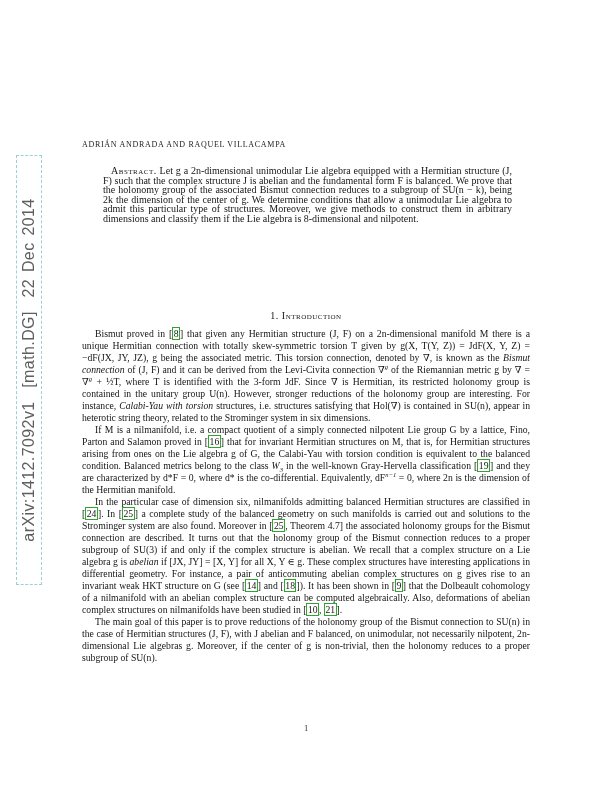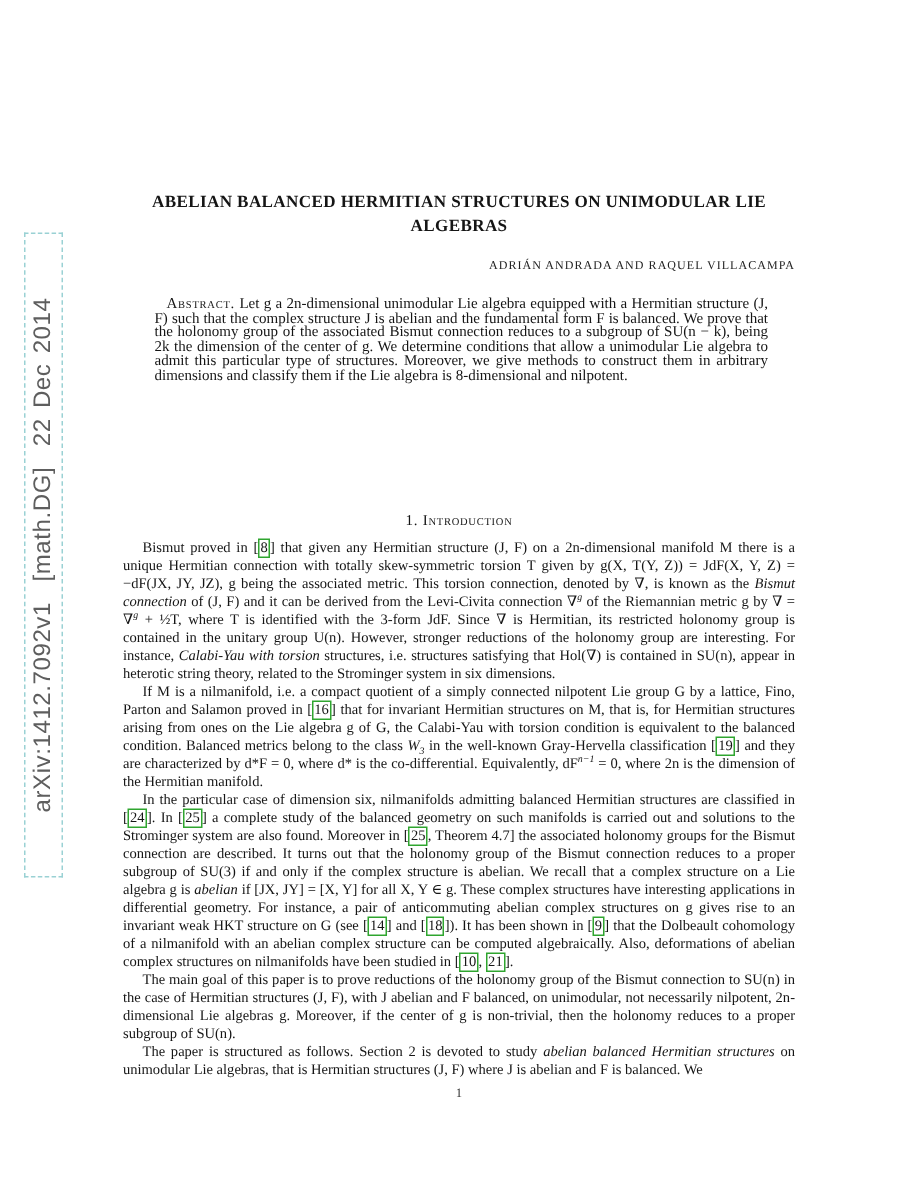--- a/index.html
+++ b/index.html
@@ -43,21 +43,21 @@
     margin: 0 8px;
     font-size: 11.4px;
     font-weight: bold;
     text-align: center;
     line-height: 16px;
     letter-spacing: 0.25px;
   }
   .authors {
     margin-top: 13px;
     font-size: 8px;
-    text-align: right;
+    text-align: left;
     letter-spacing: 0.7px;
     color: #222;
   }
   .abstract {
     margin: 17px 18px 0 21px;
     font-size: 10px;
     line-height: 9.6px;
     text-align: justify;
     text-indent: 8px;
   }
@@ -99,33 +99,31 @@
 </style>
 </head>
 <body>
 
 <div class="page">
 
   <div class="arxiv-stamp">arXiv:1412.7092v1  [math.DG]  22 Dec 2014</div>
 
   <div class="content">
 
-    <h1 class="title">ABELIAN BALANCED HERMITIAN STRUCTURES ON UNIMODULAR LIE ALGEBRAS</h1>
 
     <div class="authors">ADRIÁN ANDRADA AND RAQUEL VILLACAMPA</div>
 
     <div class="abstract"><span class="abstract-label">Abstract.</span><span> Let g a 2n-dimensional unimodular Lie algebra equipped with a Hermitian structure (J, F) such that the complex structure J is abelian and the fundamental form F is balanced. We prove that the holonomy group of the associated Bismut connection reduces to a subgroup of SU(n − k), being 2k the dimension of the center of g. We determine conditions that allow a unimodular Lie algebra to admit this particular type of structures. Moreover, we give methods to construct them in arbitrary dimensions and classify them if the Lie algebra is 8-dimensional and nilpotent.</span></div>
 
     <div class="section-heading">1. Introduction</div>
 
     <div class="body-text">
       <p><span>Bismut proved in [</span><span class="r-cite">8</span><span>] that given any Hermitian structure (J, F) on a 2n-dimensional manifold M there is a unique Hermitian connection with totally skew-symmetric torsion T given by g(X, T(Y, Z)) = JdF(X, Y, Z) = −dF(JX, JY, JZ), g being the associated metric. This torsion connection, denoted by ∇, is known as the </span><span class="r-i">Bismut connection</span><span> of (J, F) and it can be derived from the Levi-Civita connection ∇</span><span class="r-sup">g</span><span> of the Riemannian metric g by ∇ = ∇</span><span class="r-sup">g</span><span> + ½T, where T is identified with the 3-form JdF. Since ∇ is Hermitian, its restricted holonomy group is contained in the unitary group U(n). However, stronger reductions of the holonomy group are interesting. For instance, </span><span class="r-i">Calabi-Yau with torsion</span><span> structures, i.e. structures satisfying that Hol(∇) is contained in SU(n), appear in heterotic string theory, related to the Strominger system in six dimensions.</span></p>
       <p><span>If M is a nilmanifold, i.e. a compact quotient of a simply connected nilpotent Lie group G by a lattice, Fino, Parton and Salamon proved in [</span><span class="r-cite">16</span><span>] that for invariant Hermitian structures on M, that is, for Hermitian structures arising from ones on the Lie algebra g of G, the Calabi-Yau with torsion condition is equivalent to the balanced condition. Balanced metrics belong to the class </span><span class="r-i">W</span><span class="r-sub">3</span><span> in the well-known Gray-Hervella classification [</span><span class="r-cite">19</span><span>] and they are characterized by d*F = 0, where d* is the co-differential. Equivalently, dF</span><span class="r-sup">n−1</span><span> = 0, where 2n is the dimension of the Hermitian manifold.</span></p>
       <p><span>In the particular case of dimension six, nilmanifolds admitting balanced Hermitian structures are classified in [</span><span class="r-cite">24</span><span>]. In [</span><span class="r-cite">25</span><span>] a complete study of the balanced geometry on such manifolds is carried out and solutions to the Strominger system are also found. Moreover in [</span><span class="r-cite">25</span><span>, Theorem 4.7] the associated holonomy groups for the Bismut connection are described. It turns out that the holonomy group of the Bismut connection reduces to a proper subgroup of SU(3) if and only if the complex structure is abelian. We recall that a complex structure on a Lie algebra g is </span><span class="r-i">abelian</span><span> if [JX, JY] = [X, Y] for all X, Y ∈ g. These complex structures have interesting applications in differential geometry. For instance, a pair of anticommuting abelian complex structures on g gives rise to an invariant weak HKT structure on G (see [</span><span class="r-cite">14</span><span>] and [</span><span class="r-cite">18</span><span>]). It has been shown in [</span><span class="r-cite">9</span><span>] that the Dolbeault cohomology of a nilmanifold with an abelian complex structure can be computed algebraically. Also, deformations of abelian complex structures on nilmanifolds have been studied in [</span><span class="r-cite">10</span><span>, </span><span class="r-cite">21</span><span>].</span></p>
       <p><span>The main goal of this paper is to prove reductions of the holonomy group of the Bismut connection to SU(n) in the case of Hermitian structures (J, F), with J abelian and F balanced, on unimodular, not necessarily nilpotent, 2n-dimensional Lie algebras g. Moreover, if the center of g is non-trivial, then the holonomy reduces to a proper subgroup of SU(n).</span></p>
-      <p><span>The paper is structured as follows. Section 2 is devoted to study </span><span class="r-i">abelian balanced Hermitian structures</span><span> on unimodular Lie algebras, that is Hermitian structures (J, F) where J is abelian and F is balanced. We</span></p>
     </div>
 
   </div>
 
   <div class="page-number">1</div>
 
 </div>
 
 </body></html>

